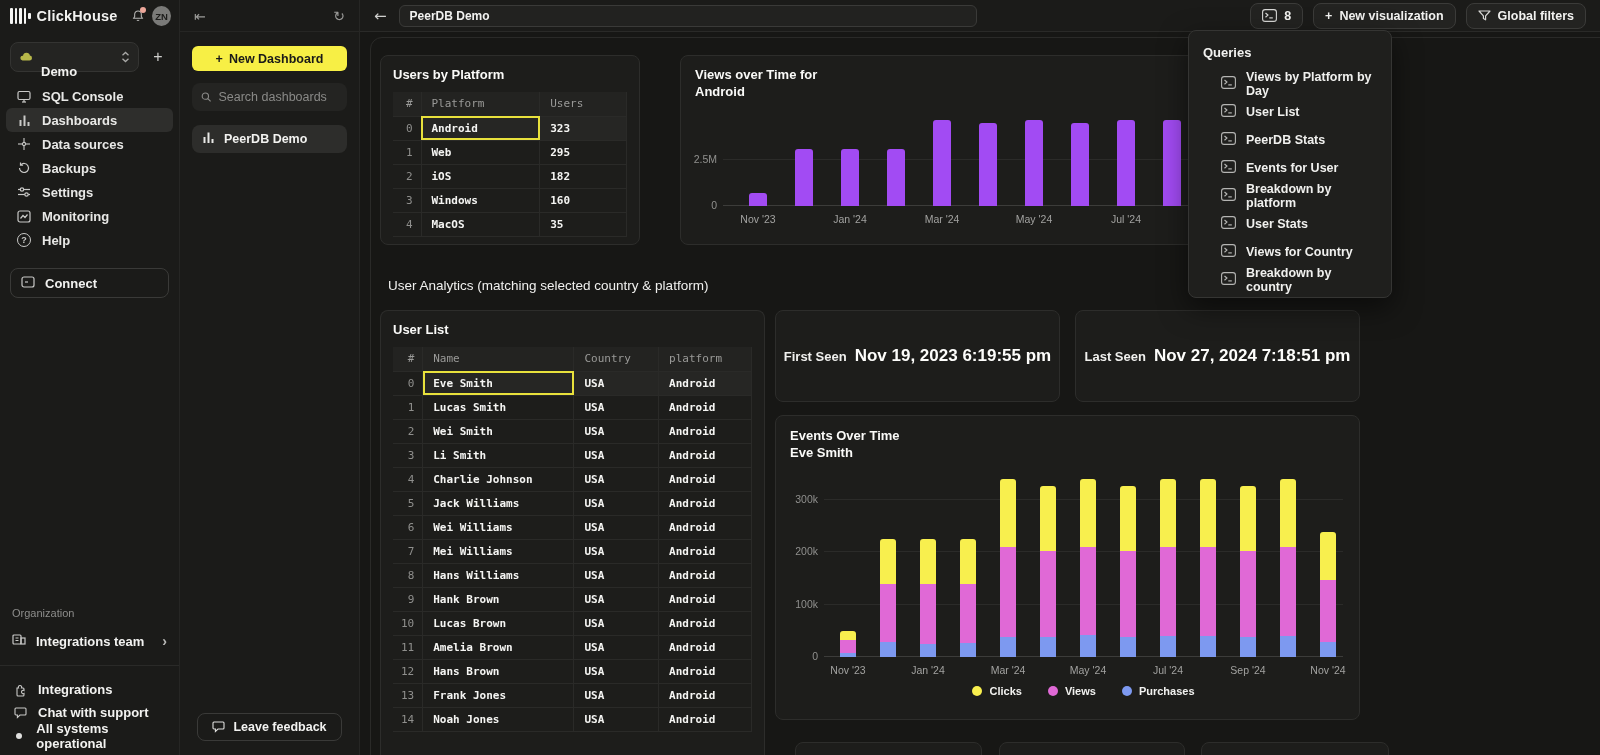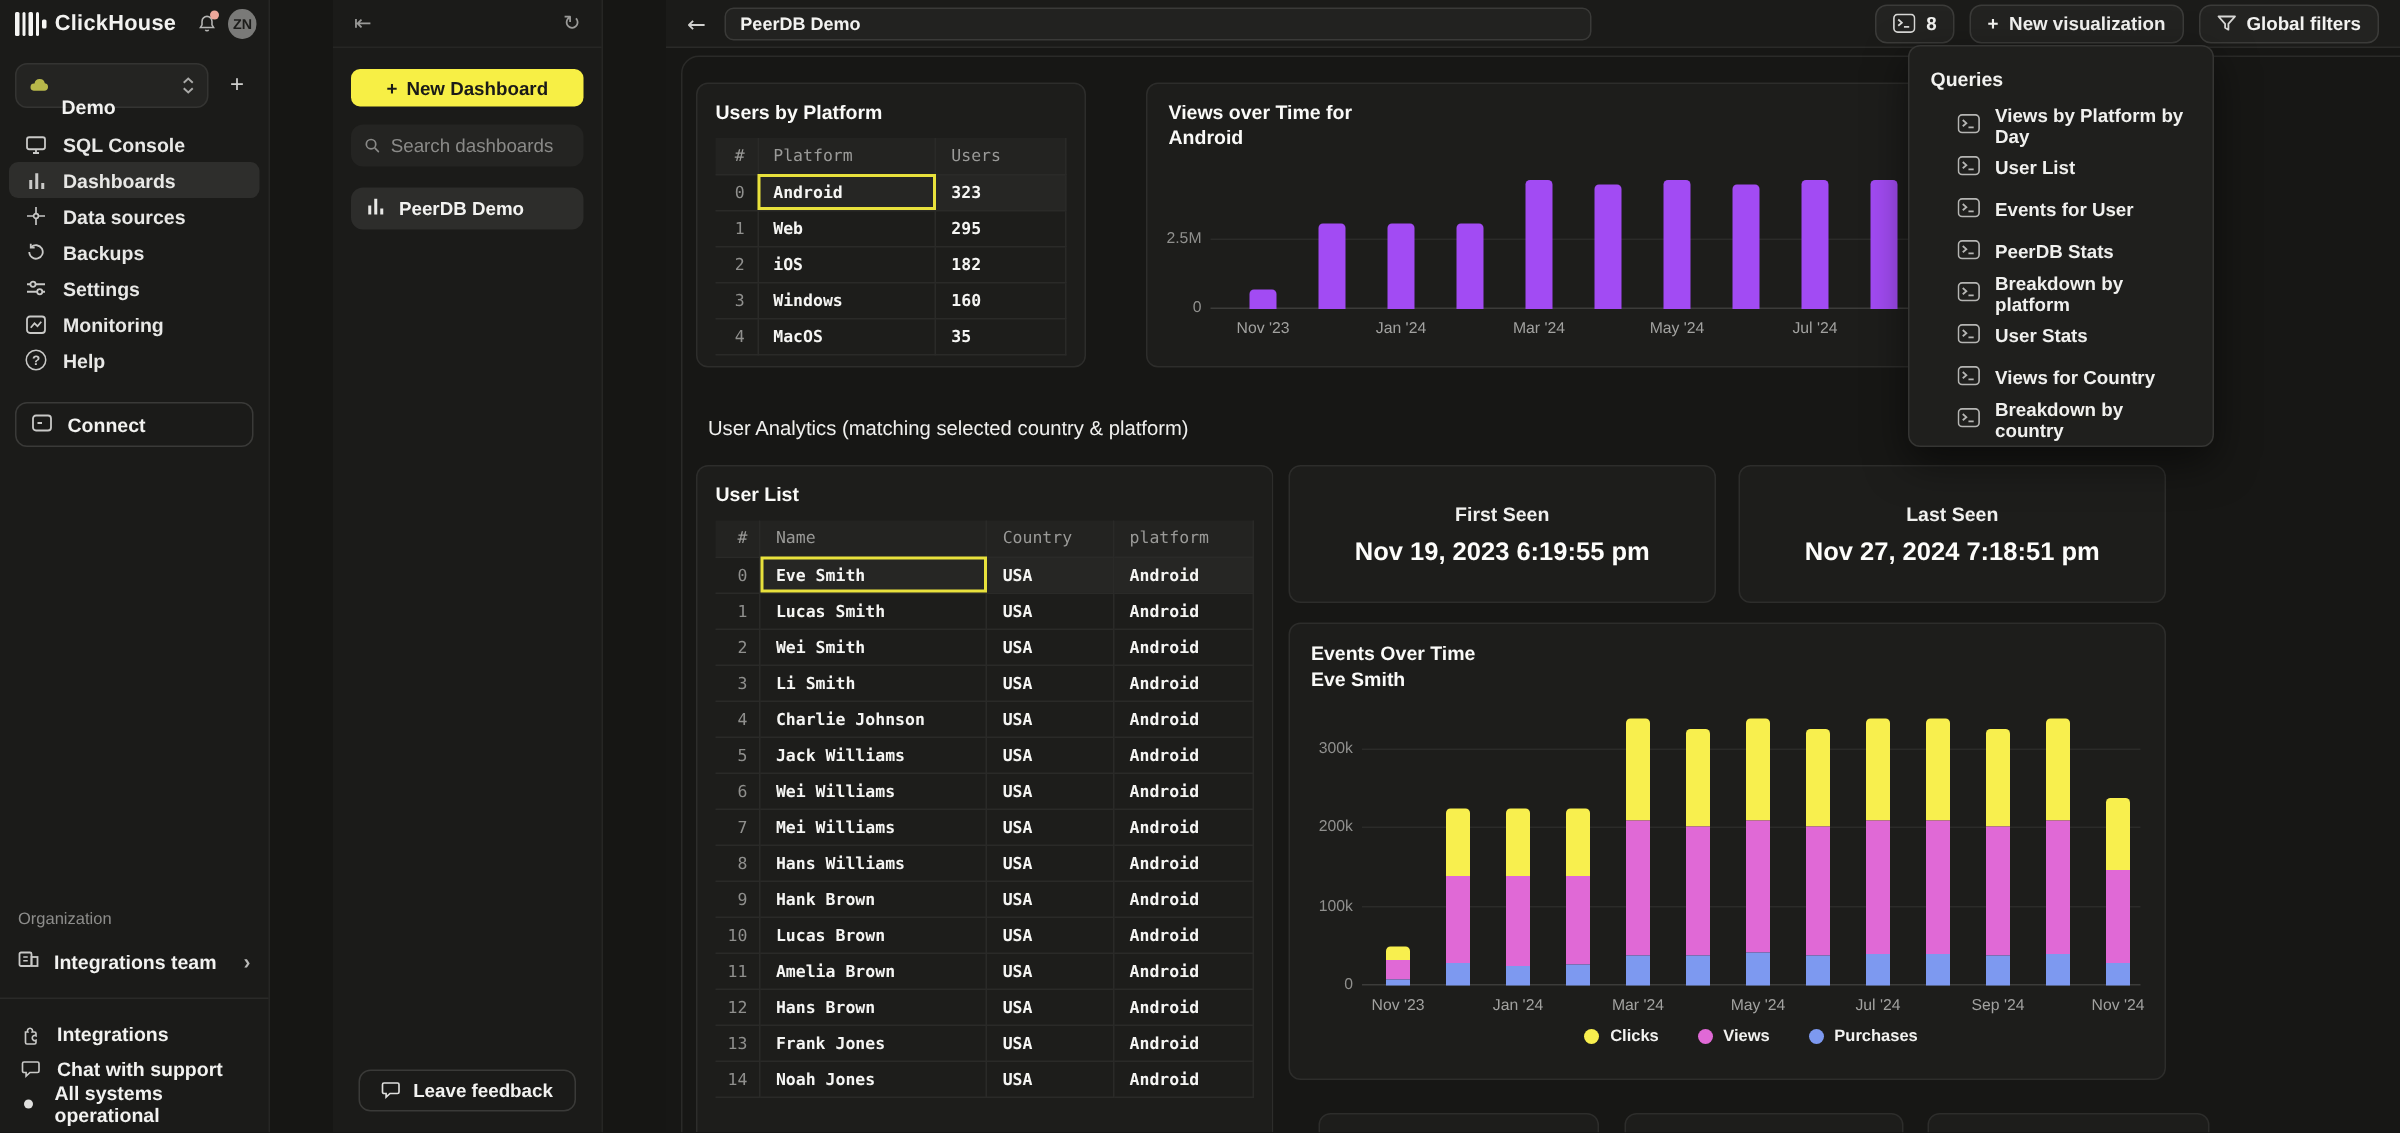--- a/index.html
+++ b/index.html
@@ -1,18 +1,18 @@
 <!DOCTYPE html>
 <html><head>
 <meta charset="utf-8">
 <style>
   * { margin:0; padding:0; box-sizing:border-box; }
   html,body { width:1600px; height:755px; overflow:hidden; background:#161614;
     font-family:"Liberation Sans", sans-serif; color:#f2f2f0; }
-  .app { display:flex; width:1600px; height:755px;gap:42px; }
+  .app { display:flex; width:1600px; height:755px; }
 
   
   .sidebar { width:180px; background:#1b1b19; border-right:1px solid #262624;
     display:flex; flex-direction:column; padding:0 0 8px 0; flex:none; }
   .sb-head { height:32px; display:flex; align-items:center; padding:0 8px 0 10px; gap:6px; }
   .logo-bars { display:flex; gap:2px; align-items:center; height:16px; }
   .logo-bars i { display:block; width:2.5px; height:16px; background:#f5f5f3; border-radius:1px; }
   .logo-bars i.short { height:6px; }
   .brand { font-weight:700; font-size:14.5px; letter-spacing:.2px; }
   .sb-head .spacer, .flex-sp { flex:1; }
@@ -97,21 +97,21 @@
   .slot { height:100%; display:flex; flex-direction:column; justify-content:flex-end; align-items:center; flex:none; }
   .xlabels { position:absolute; display:flex; }
   .xlabels .slot-lab { flex:none; text-align:center; font-size:10.5px; color:#a2a2a0; }
   .bar-single { background:#a24bf3; border-radius:3px 3px 0 0; }
   .seg { width:100%; }
   .seg:first-child { border-radius:3px 3px 0 0; }
   .legend { position:absolute; display:flex; justify-content:center; gap:26px; left:0; right:0; }
   .legend .li { display:flex; align-items:center; gap:7px; font-size:11px; font-weight:700; }
   .legend .dot { width:10px; height:10px; border-radius:50%; }
 
-  .stat-card { display:flex; flex-direction:column; align-items:center; justify-content:center; gap:8px; }
+  .stat-card { display:flex; flex-direction:row; align-items:center; justify-content:center; gap:8px; }
   .stat-label { font-size:13px; font-weight:700; color:#f0f0ee; }
   .stat-value { font-size:17px; font-weight:800; color:#fdfdfb; }
 
   .note-text { position:absolute; font-size:13.5px; font-weight:400; color:#f0f0ee;margin-top:10px; }
 
   
   .qmenu { position:absolute; left:828px; top:30px; width:204px; height:268px; background:#1f1f1d;
     border:1px solid #353533; border-radius:8px; box-shadow:0 10px 28px rgba(0,0,0,.5); z-index:50; padding:12px 0; }
   .qmenu-title { font-size:13px; font-weight:700; padding:2px 14px 10px 14px; }
   .q-item { height:28px; display:flex; align-items:center; gap:10px; padding:0 14px 0 32px;
@@ -722,29 +722,29 @@
                 <line x1="7.3" y1="8.9" x2="10.8" y2="8.9" stroke="#b5b5b3" stroke-width="1.2"></line>
               </svg></span>
             <span>User List</span>
           </div>
           <div class="q-item">
             <span class="ic"><svg width="15" height="13" viewBox="0 0 15 13">
                 <rect x="0.6" y="0.6" width="13.8" height="11.8" rx="2.5" fill="none" stroke="#b5b5b3" stroke-width="1.1"></rect>
                 <path d="M3.5 4l2.4 2.1-2.4 2.1" fill="none" stroke="#b5b5b3" stroke-width="1.2"></path>
                 <line x1="7.3" y1="8.9" x2="10.8" y2="8.9" stroke="#b5b5b3" stroke-width="1.2"></line>
               </svg></span>
-            <span>Events for User</span>
+            <span>PeerDB Stats</span>
           </div>
           <div class="q-item">
             <span class="ic"><svg width="15" height="13" viewBox="0 0 15 13">
                 <rect x="0.6" y="0.6" width="13.8" height="11.8" rx="2.5" fill="none" stroke="#b5b5b3" stroke-width="1.1"></rect>
                 <path d="M3.5 4l2.4 2.1-2.4 2.1" fill="none" stroke="#b5b5b3" stroke-width="1.2"></path>
                 <line x1="7.3" y1="8.9" x2="10.8" y2="8.9" stroke="#b5b5b3" stroke-width="1.2"></line>
               </svg></span>
-            <span>PeerDB Stats</span>
+            <span>Events for User</span>
           </div>
           <div class="q-item">
             <span class="ic"><svg width="15" height="13" viewBox="0 0 15 13">
                 <rect x="0.6" y="0.6" width="13.8" height="11.8" rx="2.5" fill="none" stroke="#b5b5b3" stroke-width="1.1"></rect>
                 <path d="M3.5 4l2.4 2.1-2.4 2.1" fill="none" stroke="#b5b5b3" stroke-width="1.2"></path>
                 <line x1="7.3" y1="8.9" x2="10.8" y2="8.9" stroke="#b5b5b3" stroke-width="1.2"></line>
               </svg></span>
             <span>Breakdown by platform</span>
           </div>
           <div class="q-item">

